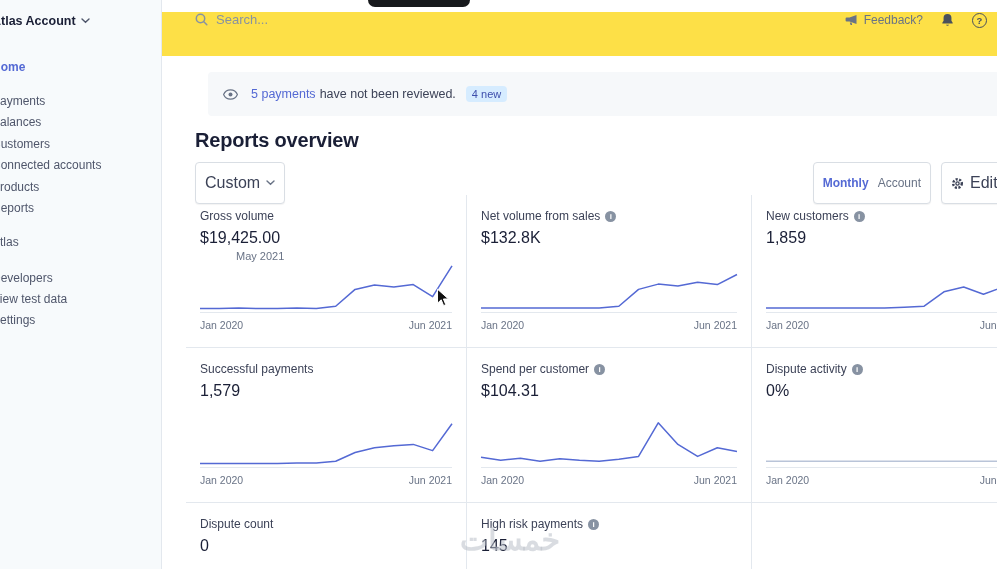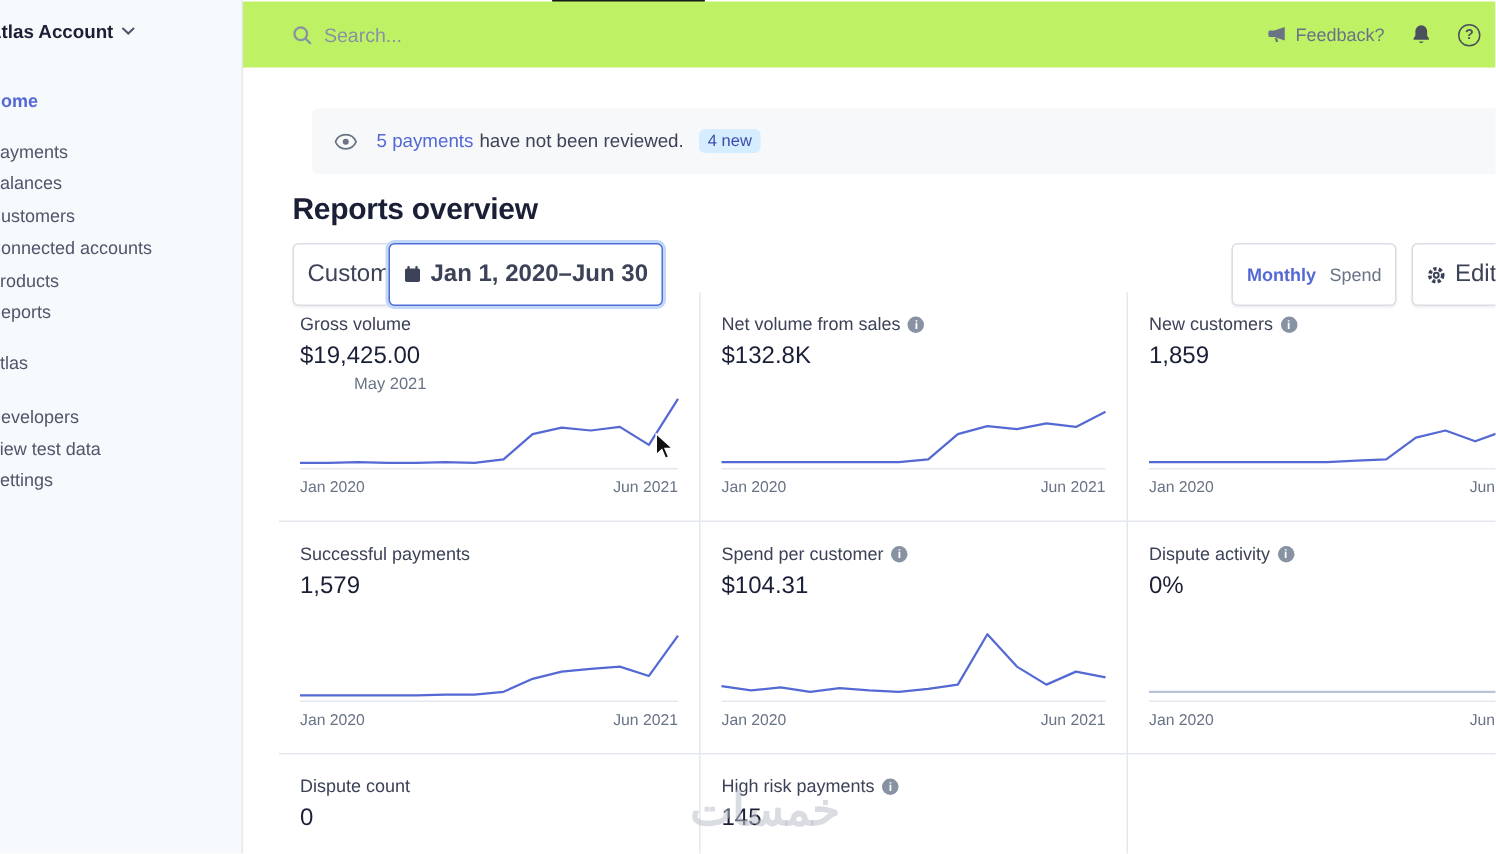--- a/index.html
+++ b/index.html
@@ -13,22 +13,22 @@
   .account-row { position:absolute; left:-8px; top:14px; display:flex; align-items:center;
                  gap:5px; font-size:12.5px; font-weight:600; color:#1a1f36; white-space:nowrap; cursor:pointer; }
   .nav-item { position:absolute; left:-8px; font-size:12px; color:#4f566b;
               white-space:nowrap; cursor:pointer; }
   .nav-item.active { color:#5469d4; font-weight:600; }
   .si-home{top:60px}.si-0{top:94px}.si-1{top:115px}.si-2{top:137px}.si-3{top:158px}
   .si-4{top:180px}.si-5{top:201px}.si-atlas{top:235px}
   .si-f0{top:271px}.si-f1{top:292px}.si-f2{top:313px}
 
   
-  .topbar { position:absolute; left:162px; top:1px; width:835px; height:44px;
-            background:#bef264; display:flex; align-items:center; }
+  .topbar { position:absolute; left:162px; top:12px; width:835px; height:44px;
+            background:#fde047; display:flex; align-items:flex-start; }
   .search-wrap { display:flex; align-items:center; gap:8px; margin-left:33px; flex:1; }
   .search-input { border:none; outline:none; background:transparent; font-size:13px;
                   color:#3c4257; width:420px; font-family:"Liberation Sans",sans-serif; }
   .search-input::placeholder { color:#8792a2; }
   .topbar-right { display:flex; align-items:center; gap:17px; margin-right:10px; }
   .feedback { display:flex; align-items:center; gap:6px; font-size:12px; color:#697386; cursor:pointer; }
   .help-circle { width:15px; height:15px; border-radius:50%; border:1.5px solid #4a515c;
                  color:#4a515c; display:flex; align-items:center; justify-content:center; cursor:pointer; }
   .help-circle::before { content:"?"; font-size:9.5px; font-weight:700; }
 
@@ -147,31 +147,23 @@
 
 <h1 class="page-title">Reports overview</h1>
 
 <div class="controls">
   <button class="btn btn-range">
     <span>Custom</span>
     <svg width="9" height="6" viewBox="0 0 9 6">
         <path d="M1 1l3.5 3.3L8 1" stroke="#697386" stroke-width="1.4" fill="none" stroke-linecap="round"></path>
       </svg>
   </button>
-  <button class="btn btn-date">
-    <svg width="12" height="12" viewBox="0 0 12 12">
-        <rect x="1" y="2" width="10" height="9" rx="1.2" fill="#3c4257"></rect>
-        <rect x="2.6" y="0.4" width="1.5" height="2.2" rx="0.5" fill="#3c4257"></rect>
-        <rect x="7.9" y="0.4" width="1.5" height="2.2" rx="0.5" fill="#3c4257"></rect>
-      </svg>
-    <span>Jan 1, 2020–Jun 30</span>
-  </button>
   <div class="interval">
     <span class="monthly">Monthly</span>
-    <span class="yearly">Spend</span>
+    <span class="yearly">Account</span>
   </div>
   <button class="btn btn-edit">
     <svg width="13" height="13" viewBox="0 0 16 16">
         <circle cx="8" cy="8" r="5.3" fill="none" stroke="#3c4257" stroke-width="3" stroke-dasharray="2.6 1.8"></circle>
         <circle cx="8" cy="8" r="2" fill="none" stroke="#3c4257" stroke-width="1.6"></circle>
       </svg>
     <span>Edit charts</span>
   </button>
 </div>
 

